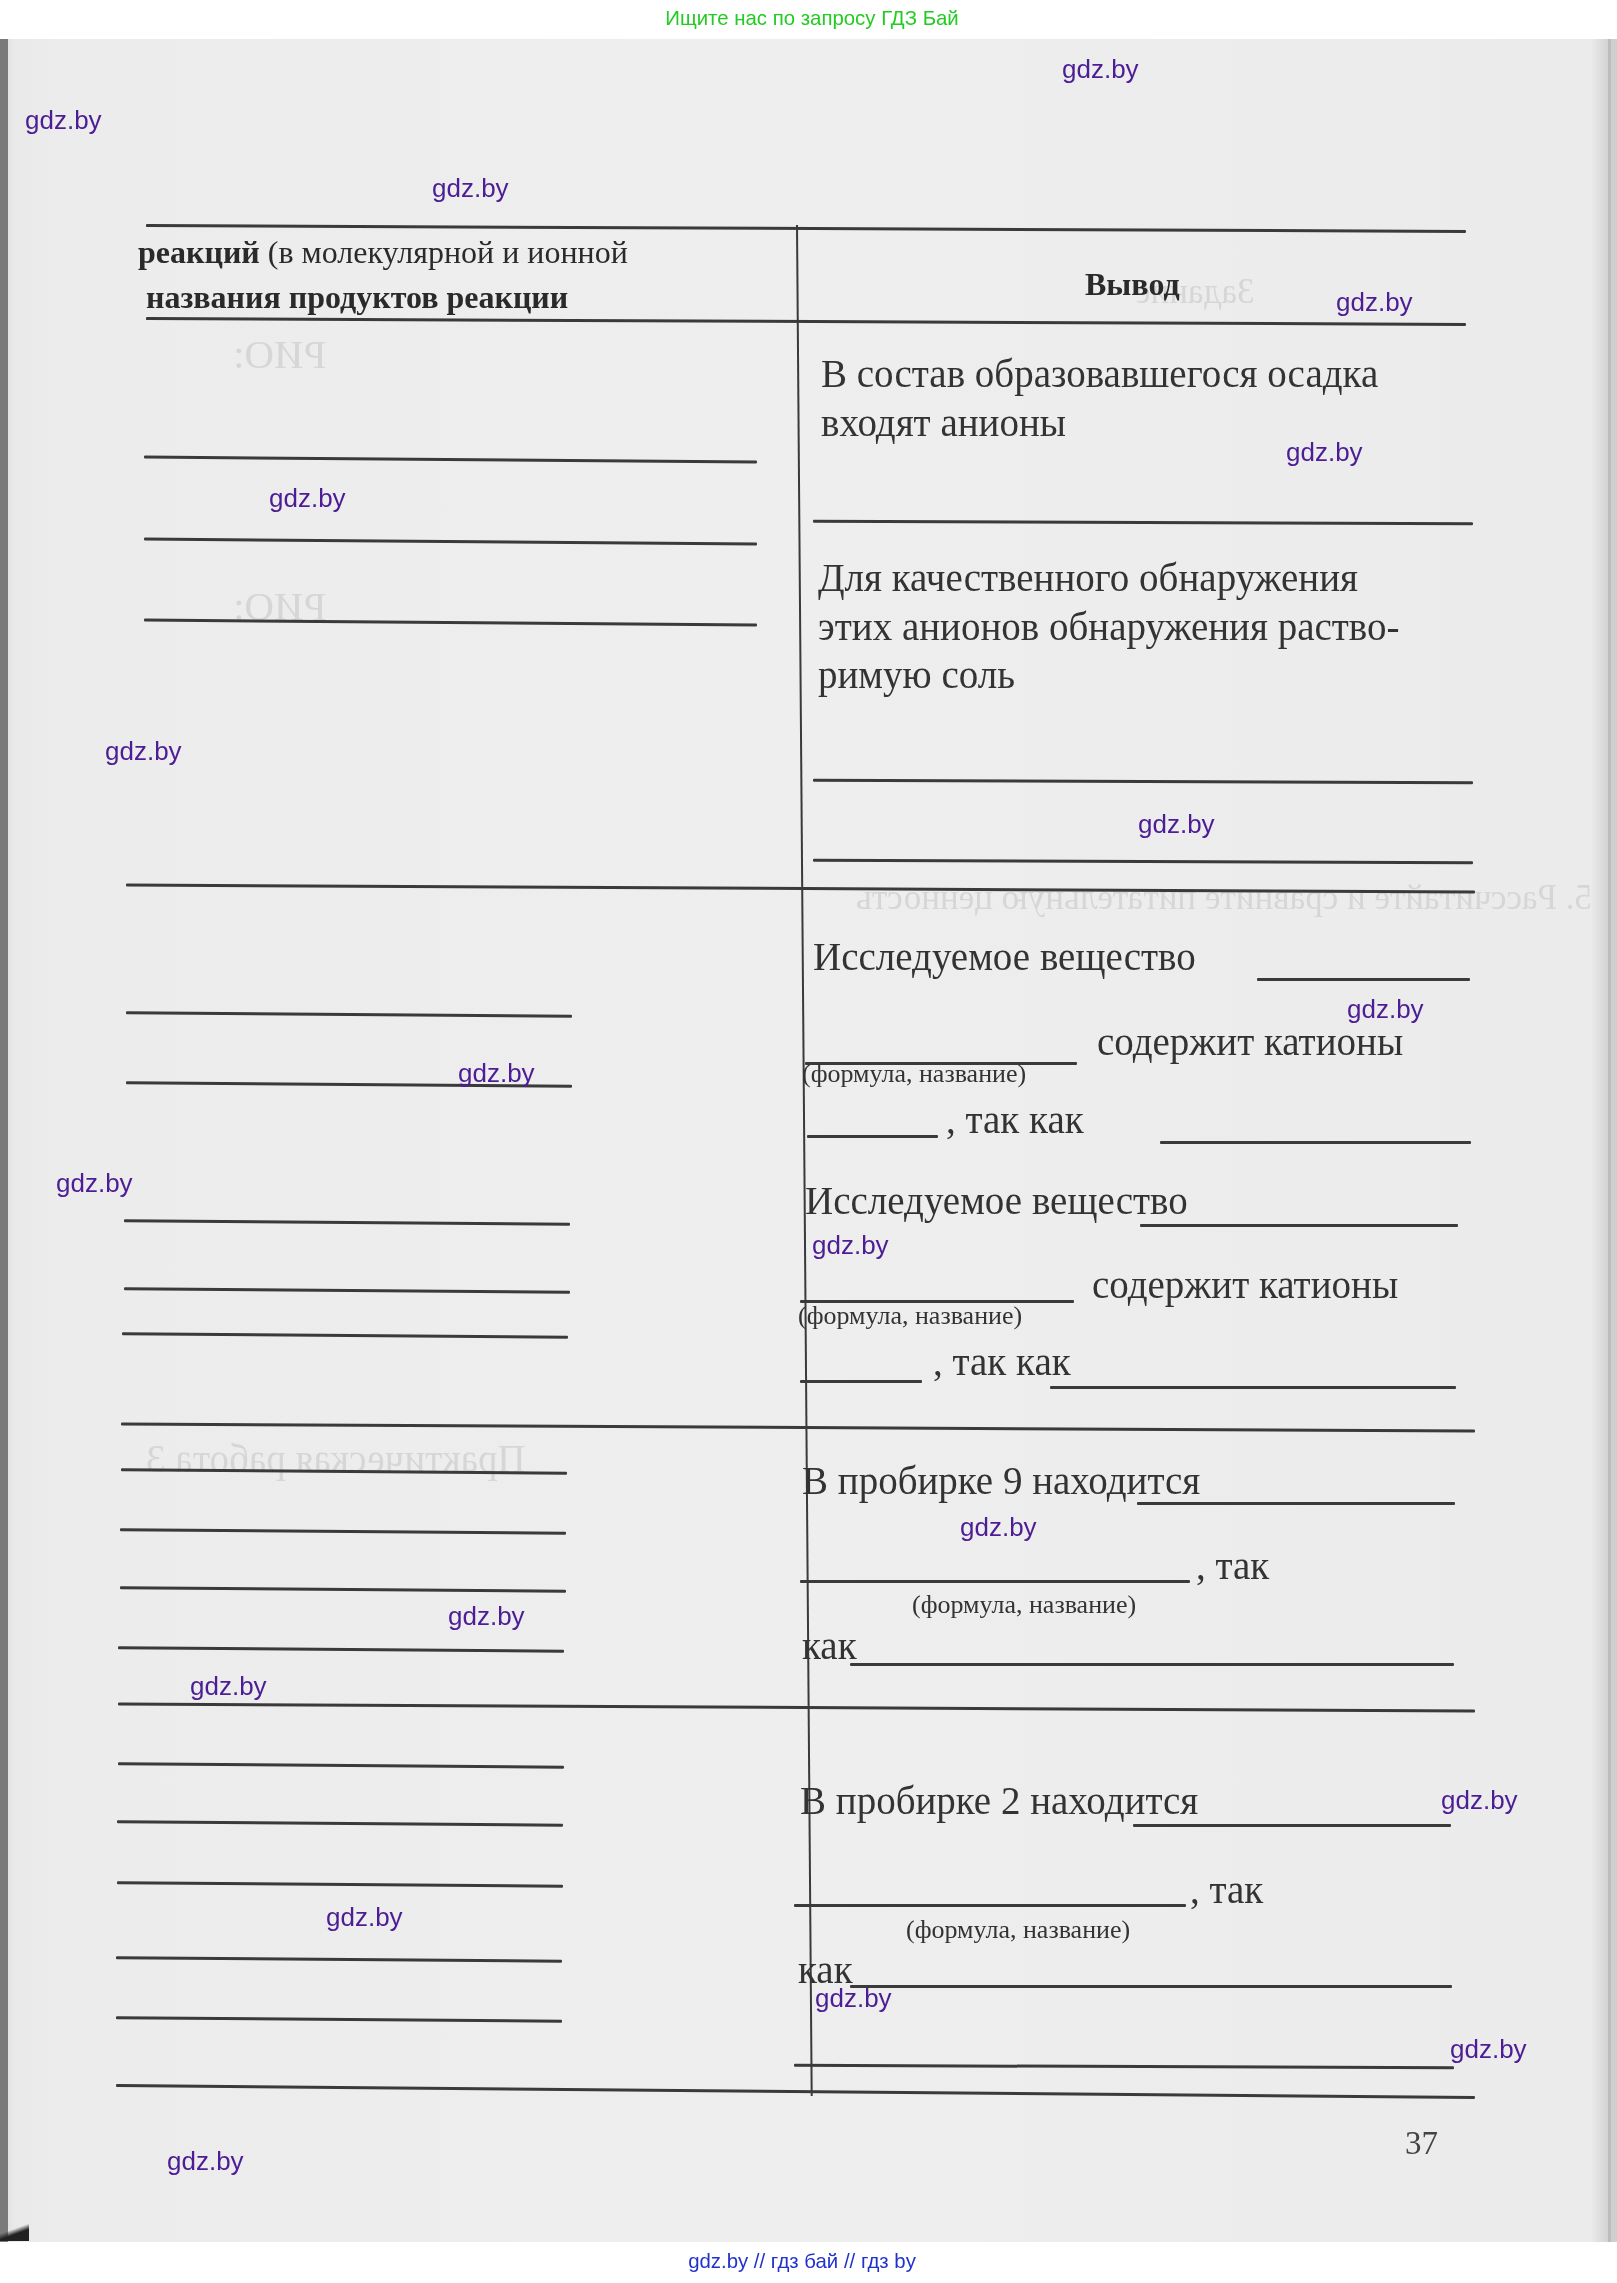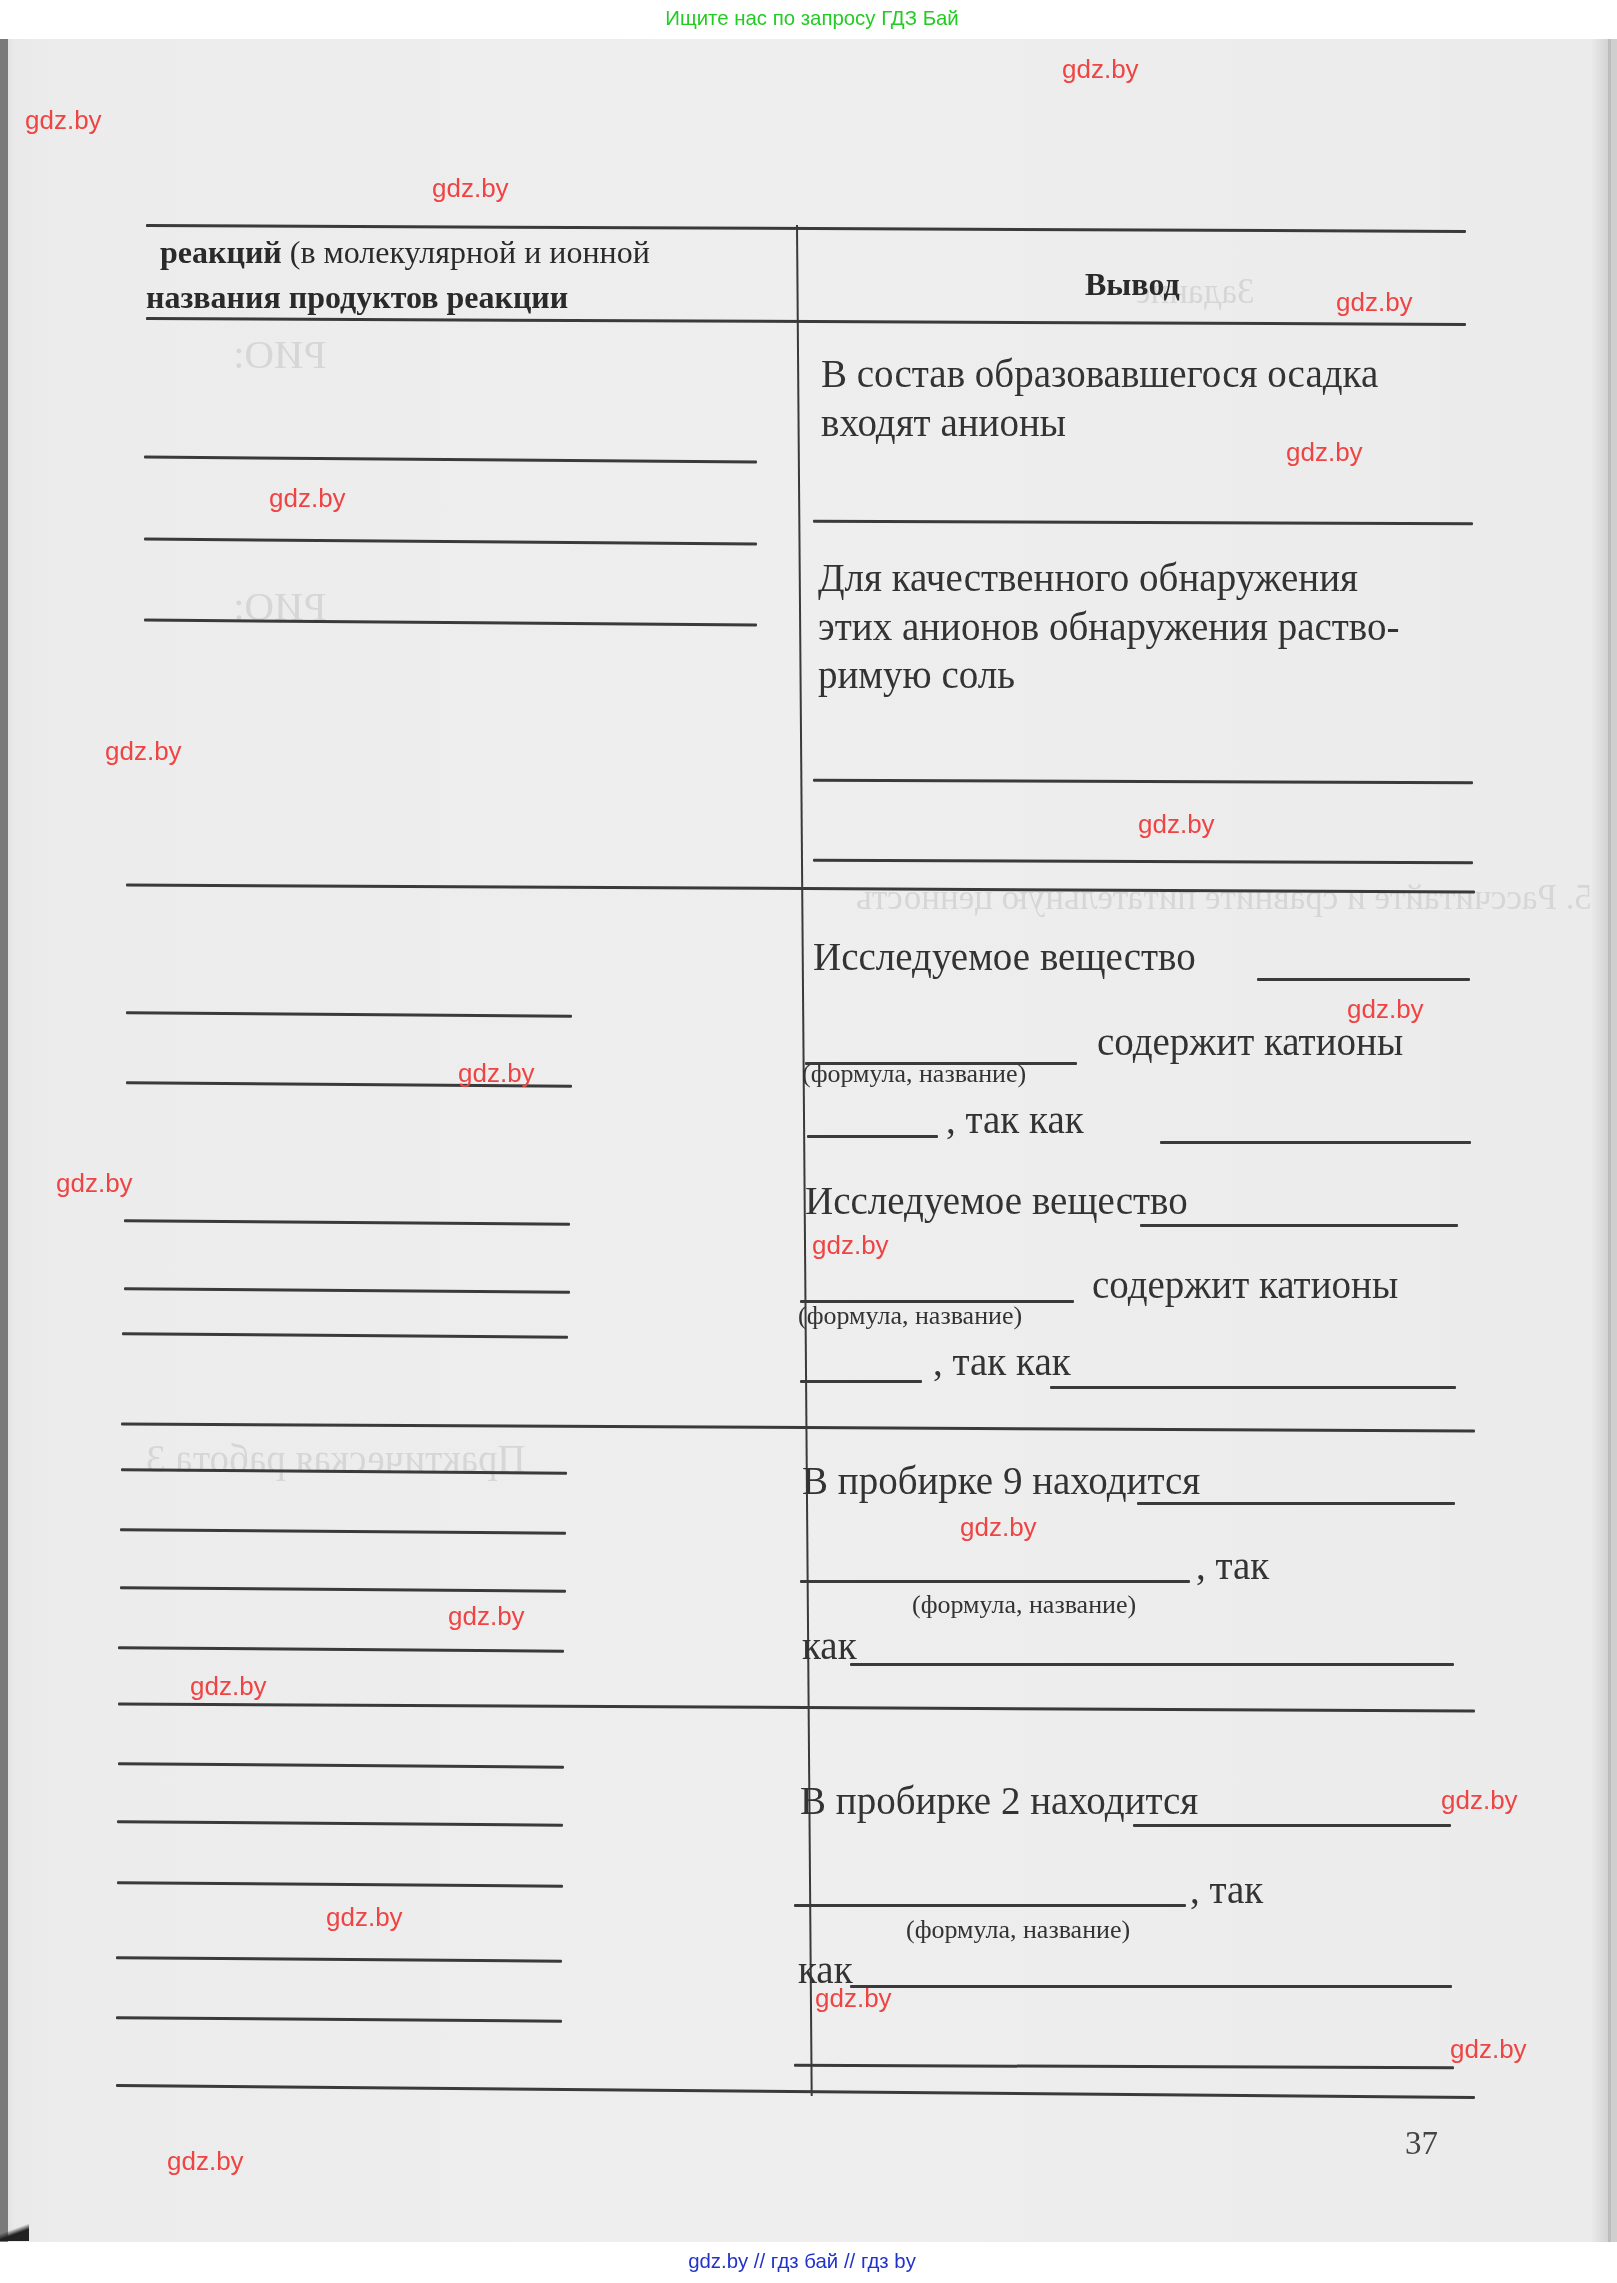--- a/index.html
+++ b/index.html
@@ -16,21 +16,21 @@
   .corner-shadow { position:absolute; left:0; top:2222px; width:29px; height:19.4px;
                    background:linear-gradient(160deg,transparent 40%,#222 60%); }
   .hline { position:absolute; height:2.9px; background:#3a3a3a; border-radius:1px; }
   .vline { position:absolute; width:1.9px; background:#3a3a3a; }
   .txt { position:absolute; white-space:nowrap; }
   .hdr { font-size:32px; line-height:39px; color:#2a2a2a; }
   .b { font-weight:bold; }
   .body-text { font-size:39px; line-height:49px; color:#333; }
   .small { font-size:26px; line-height:31px; color:#333; }
   .pagenum { font-size:33px; color:#444; }
-  .wm { position:absolute; font-family:"Liberation Sans", sans-serif; font-size:26px; color:#ef4444; }
+  .wm { position:absolute; font-family:"Liberation Sans", sans-serif; font-size:26px; color:#4c1d95; }
   .ghost { position:absolute; font-size:35px; color:#d6d6d6; white-space:nowrap; transform:scaleX(-1); }
 </style>
 </head>
 <body>
 
 <div class="top-banner">
   <span style="color:#22cc22">Ищите нас по запросу ГДЗ Бай</span>
 </div>
 
 <div class="page"></div>
@@ -66,21 +66,21 @@
 <div class="hline" style="left:117px;top:1822px;width:446px;transform:rotate(0.45deg);"></div>
 <div class="hline" style="left:117px;top:1883px;width:446px;transform:rotate(0.45deg);"></div>
 <div class="hline" style="left:116px;top:1958px;width:446px;transform:rotate(0.45deg);"></div>
 <div class="hline" style="left:116px;top:2018px;width:446px;transform:rotate(0.45deg);"></div>
 <div class="hline" style="left:116px;top:2090px;width:1359px;transform:rotate(0.5deg);"></div>
 
 <div class="hline" style="left:813px;top:521px;width:660px;transform:rotate(0.2deg);"></div>
 <div class="hline" style="left:813px;top:780px;width:660px;transform:rotate(0.2deg);"></div>
 <div class="hline" style="left:813px;top:860px;width:660px;transform:rotate(0.2deg);"></div>
 
-<div class="txt hdr" style="left:160px;top:233px;">
+<div class="txt hdr" style="left:138px;top:233px;">
   <span class="b">реакций</span><span> (в молекулярной и ионной</span>
 </div>
 <div class="txt hdr b" style="left:146px;top:278px;">названия продуктов реакции</div>
 <div class="txt hdr b" style="left:1085px;top:265px;">Вывод</div>
 
 <div class="txt body-text" style="left:821px;top:349px;">В состав образовавшегося осадка</div>
 <div class="txt body-text" style="left:821px;top:398px;">входят анионы</div>
 
 <div class="txt body-text" style="left:818px;top:553px;">Для качественного обнаружения</div>
 <div class="txt body-text" style="left:818px;top:602px;">этих анионов обнаружения раство-</div>

